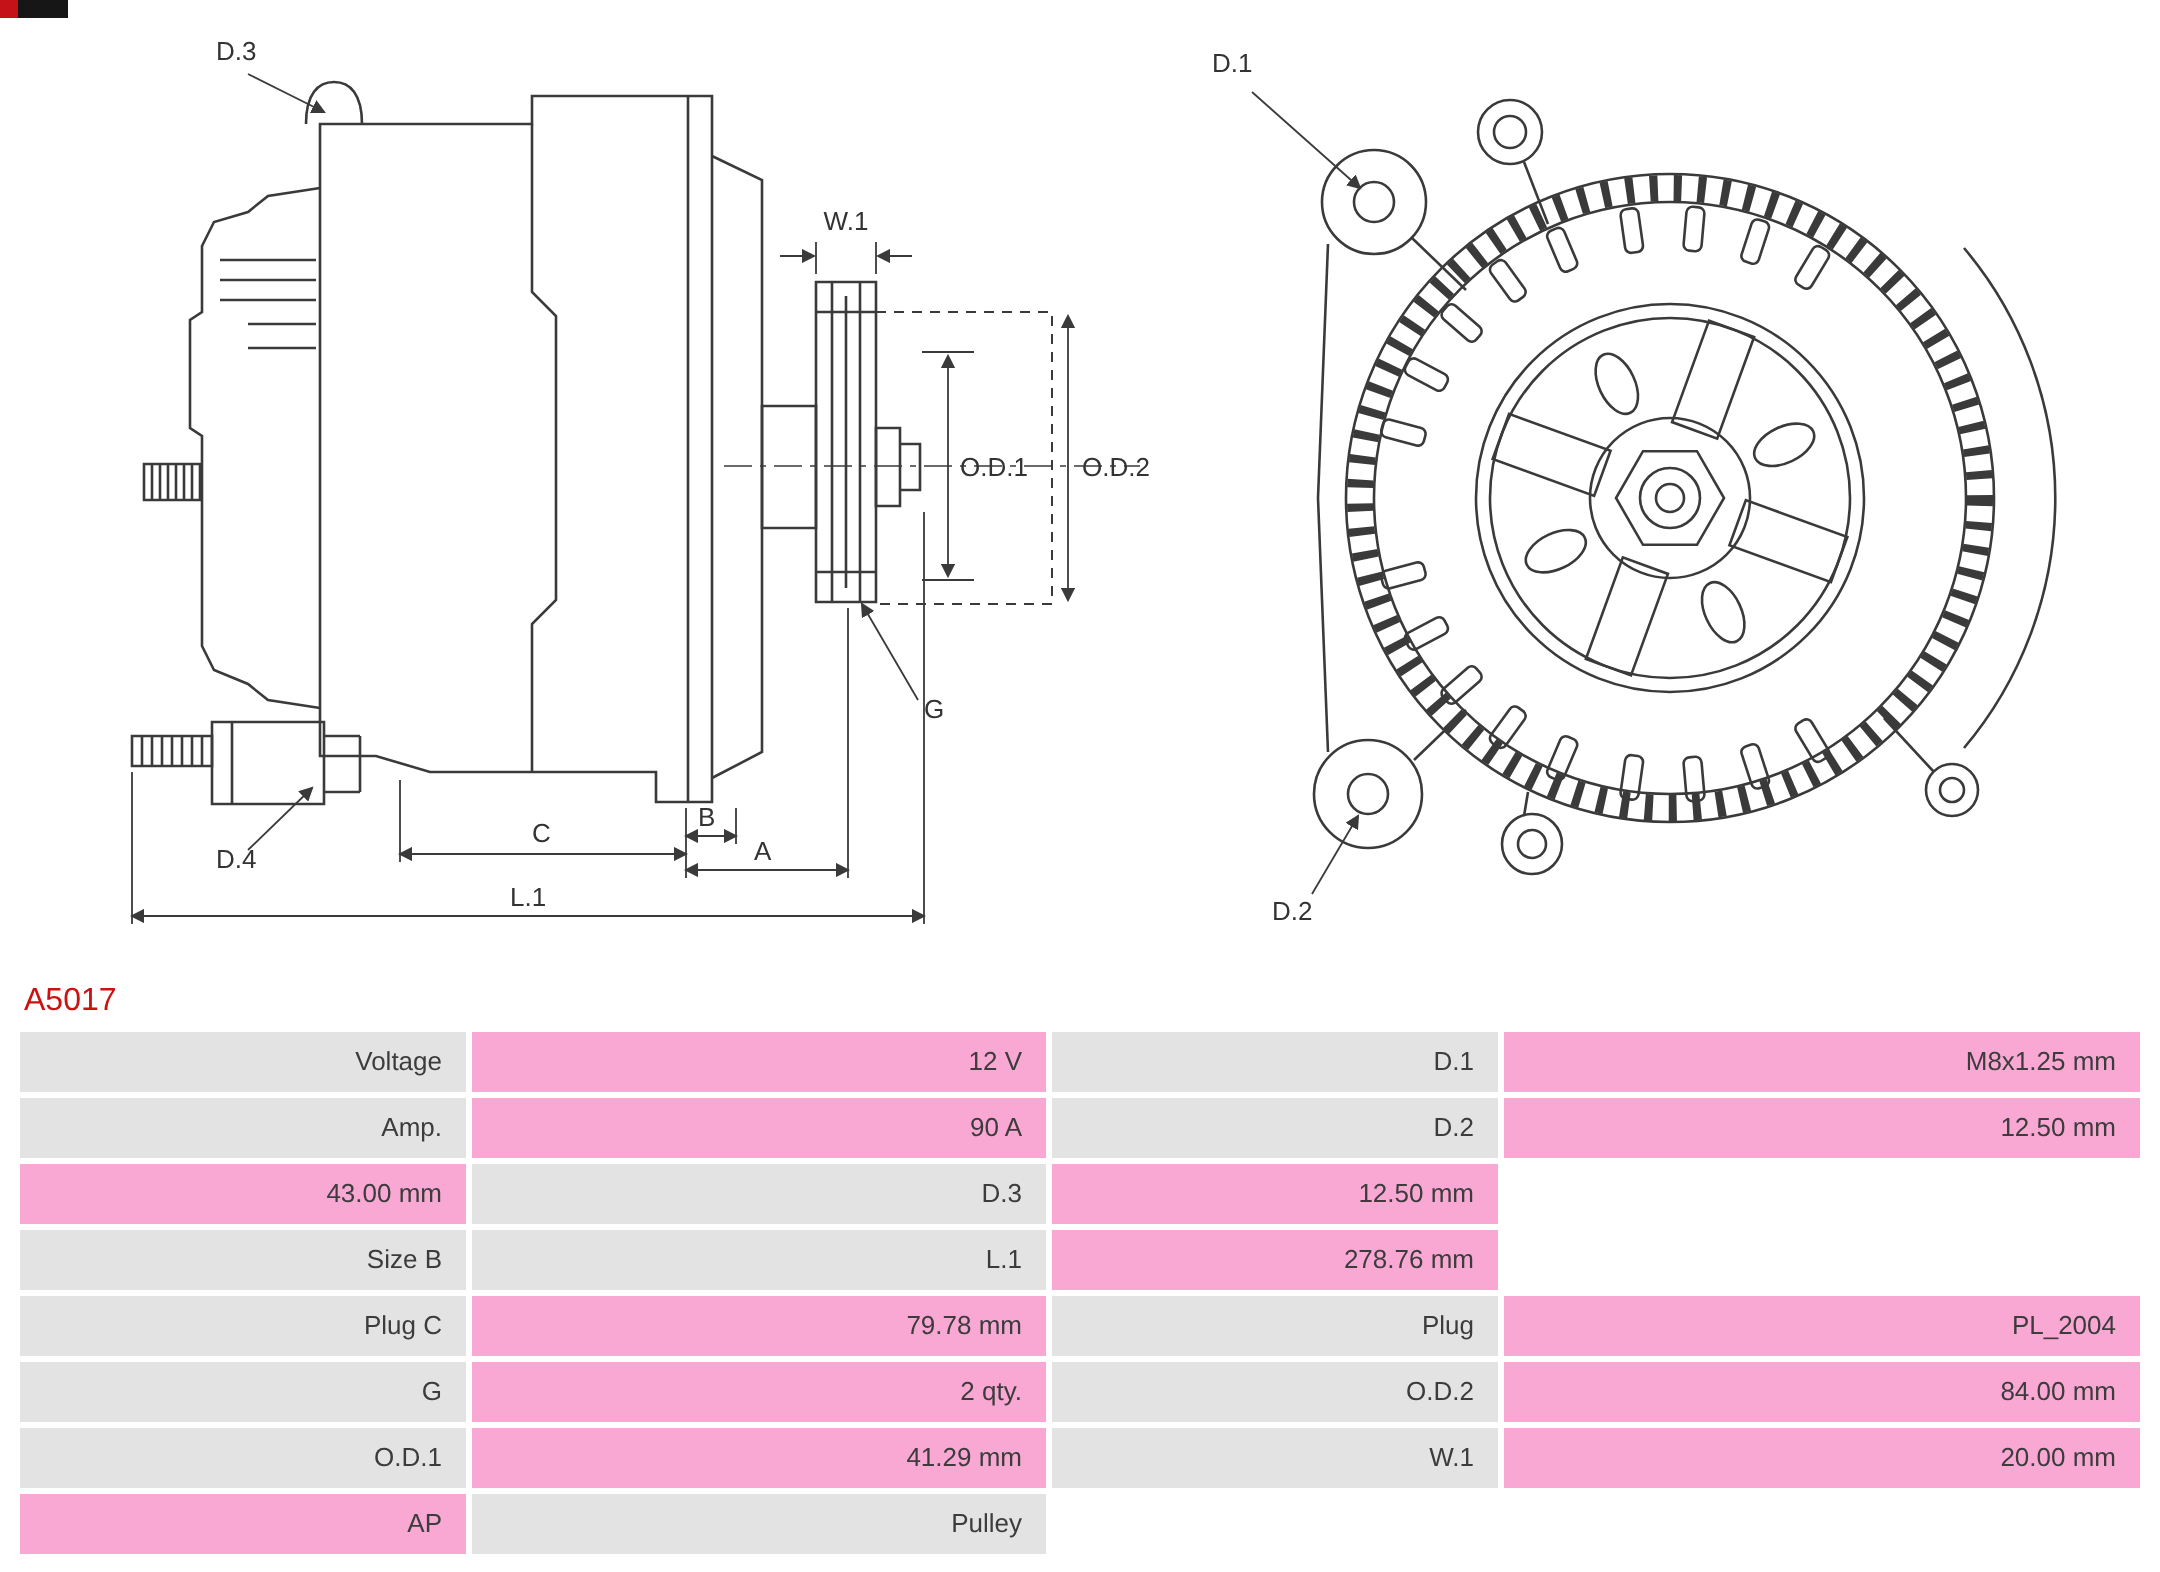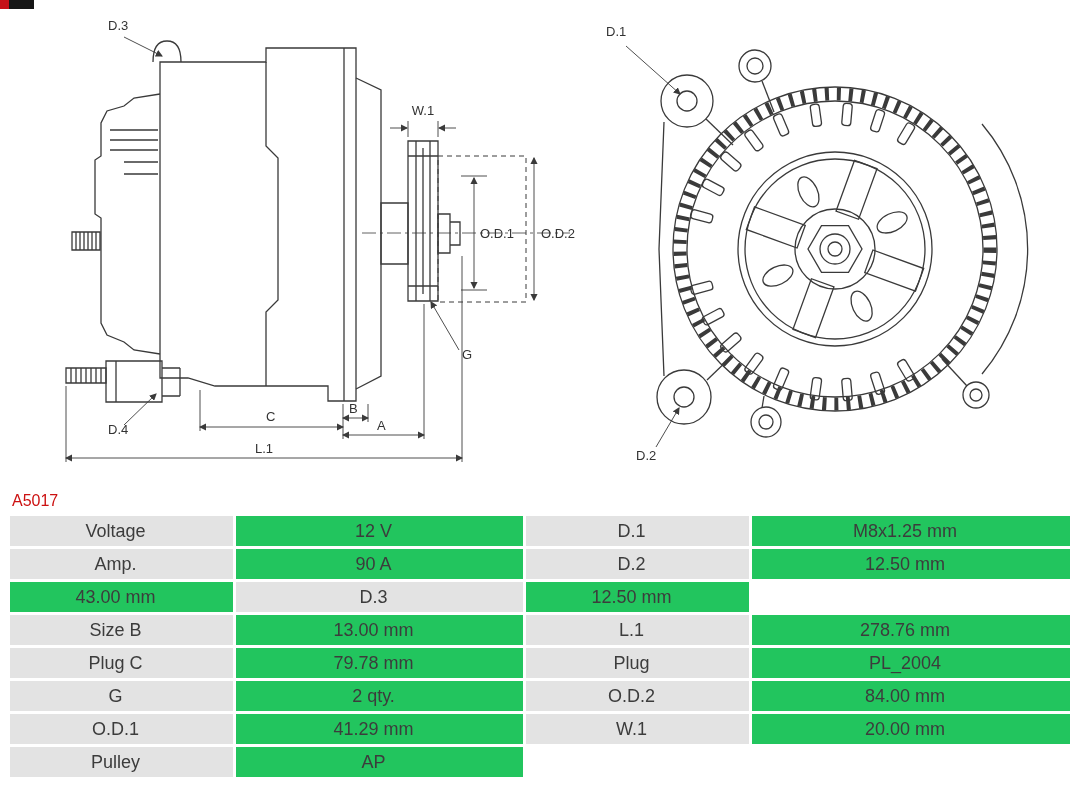--- a/index.html
+++ b/index.html
@@ -6,23 +6,23 @@
   html,body{width:1080px;height:786px}
   body{position:relative;background:#fff;font-family:"Liberation Sans",sans-serif;overflow:hidden}
   .logo-frag{position:absolute;left:0;top:0;width:34px;height:9px;background:#161616}
   .logo-frag .red{position:absolute;left:0;top:0;width:9px;height:9px;background:#c51118}
   .side-svg{position:absolute;left:10px;top:6px}
   .front-svg{position:absolute;left:590px;top:6px}
   svg text{font-family:"Liberation Sans",sans-serif;font-size:13px;fill:#333;stroke:none}
   .part-number{position:absolute;left:12px;top:492px;font-size:16px;color:#cc1111}
   .spec-table{position:absolute;left:10px;top:516px;width:1060px;display:flex;flex-direction:column;gap:3px}
   .spec-row{display:grid;grid-template-columns:223px 287px 223px 318px;gap:3px;height:30px}
-  .cell{font-size:18px;line-height:30px;text-align:center;padding-right:12px;color:#3c3c3c;overflow:hidden;white-space:nowrap}
+  .cell{font-size:13px;line-height:30px;text-align:right;padding-right:12px;color:#3c3c3c;overflow:hidden;white-space:nowrap}
   .cell.label{background:#e3e3e3}
-  .cell.value{background:#22c55e}
+  .cell.value{background:#f9a8d4}
   .cell:empty{background:transparent}
 </style>
 </head>
 <body>
 
 <div class="logo-frag">
     <div class="red"></div>
   </div>
 
 <svg class="side-svg" width="570" height="470" viewBox="0 0 570 470">
@@ -185,21 +185,20 @@
       <div class="cell label">D.2</div>
       <div class="cell value">12.50 mm</div>
   </div>
   <div class="spec-row">
       <div class="cell value">43.00 mm</div>
       <div class="cell label">D.3</div>
       <div class="cell value">12.50 mm</div>
   </div>
   <div class="spec-row">
     <div class="cell label">Size B</div>
-      <div class="cell value">13.00 mm</div>
       <div class="cell label">L.1</div>
       <div class="cell value">278.76 mm</div>
   </div>
   <div class="spec-row">
     <div class="cell label">Plug C</div>
       <div class="cell value">79.78 mm</div>
       <div class="cell label">Plug</div>
       <div class="cell value">PL_2004</div>
   </div>
   <div class="spec-row">
@@ -208,18 +207,18 @@
       <div class="cell label">O.D.2</div>
       <div class="cell value">84.00 mm</div>
   </div>
   <div class="spec-row">
     <div class="cell label">O.D.1</div>
       <div class="cell value">41.29 mm</div>
       <div class="cell label">W.1</div>
       <div class="cell value">20.00 mm</div>
   </div>
   <div class="spec-row">
-    <div class="cell label">Pulley</div>
-      <div class="cell value">AP</div>
+    <div class="cell value">AP</div>
+      <div class="cell label">Pulley</div>
       <div class="cell label"></div>
       <div class="cell value"></div>
   </div>
 </div>
 
 </body></html>

